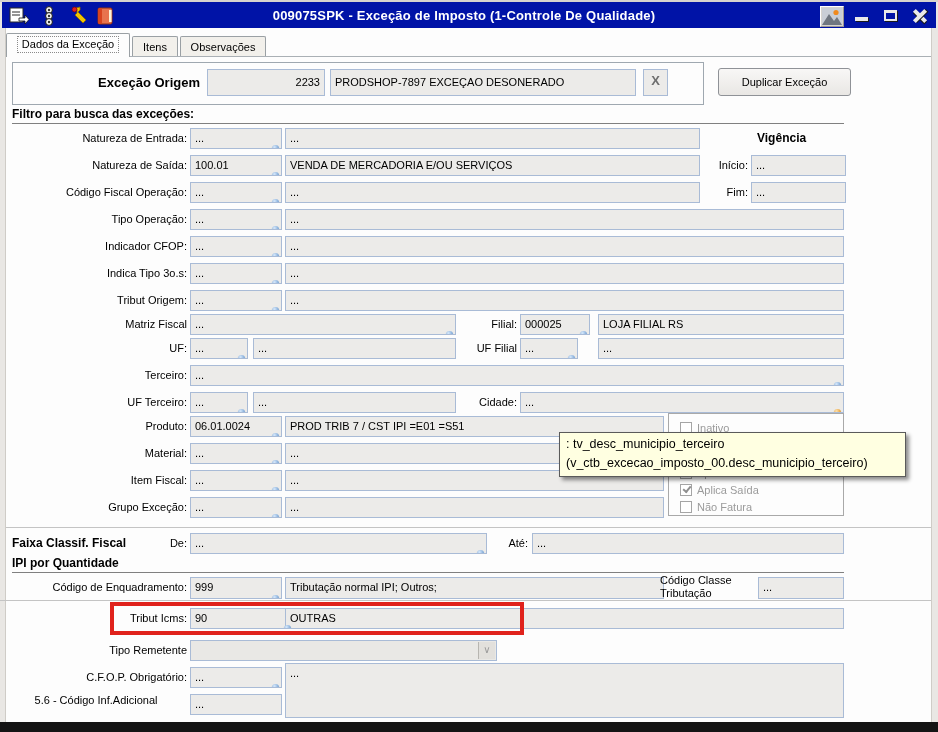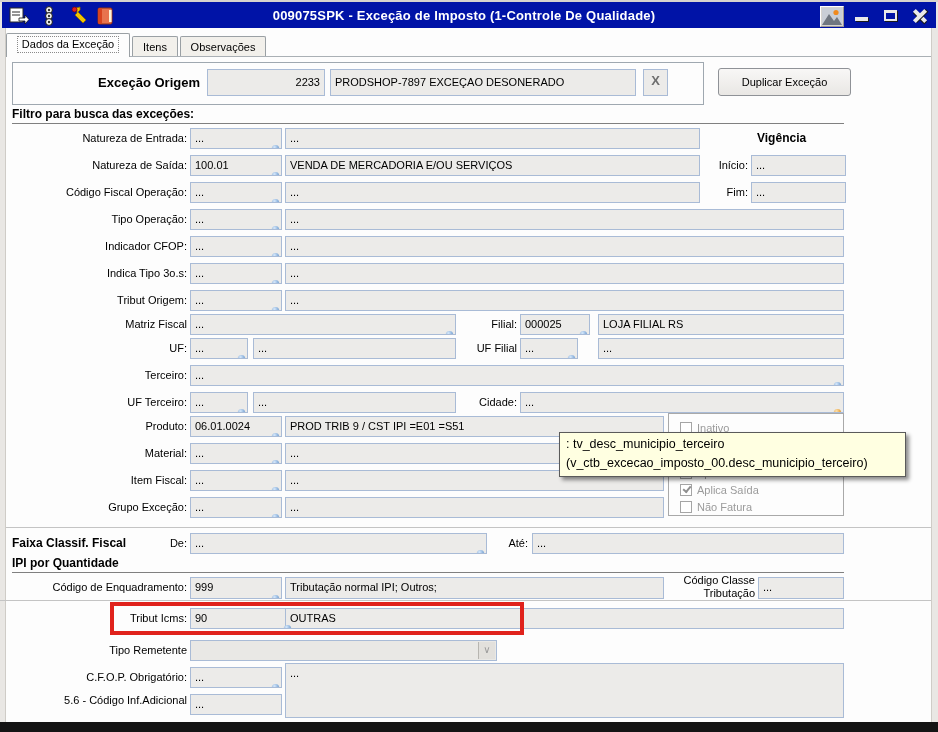--- a/index.html
+++ b/index.html
@@ -192,21 +192,21 @@
   <div class="fld dot" style="left:190px;top:365px;width:654px;">...</div>
 
   <div class="lbl" style="left:5px;top:392px;width:182px;">UF Terceiro:</div>
   <div class="fld dot" style="left:190px;top:392px;width:58px;">...</div>
   <div class="fld" style="left:253px;top:392px;width:203px;">...</div>
   <div class="lbl" style="left:460px;top:392px;width:57px;">Cidade:</div>
   <div class="fld dot dot-orange" style="left:520px;top:392px;width:324px;">...</div>
 
   <div class="lbl" style="left:5px;top:416px;width:182px;">Produto:</div>
   <div class="fld dot" style="left:190px;top:416px;width:92px;">06.01.0024</div>
-  <div class="fld" style="left:285px;top:416px;width:379px;">PROD TRIB 9 / CST IPI =E01 =S51</div>
+  <div class="fld" style="left:285px;top:416px;width:379px;">PROD TRIB 7 / CST IPI =E01 =S51</div>
 
   <div class="lbl" style="left:5px;top:443px;width:182px;">Material:</div>
   <div class="fld dot" style="left:190px;top:443px;width:92px;">...</div>
   <div class="fld" style="left:285px;top:443px;width:379px;">...</div>
 
   <div class="lbl" style="left:5px;top:470px;width:182px;">Item Fiscal:</div>
   <div class="fld dot" style="left:190px;top:470px;width:92px;">...</div>
   <div class="fld" style="left:285px;top:470px;width:379px;">...</div>
 
   <div class="lbl" style="left:5px;top:497px;width:182px;">Grupo Exceção:</div>
@@ -236,21 +236,21 @@
   <div class="lbl" style="left:140px;top:533px;width:47px;">De:</div>
   <div class="fld dot" style="left:190px;top:533px;width:297px;">...</div>
   <div class="lbl" style="left:495px;top:533px;width:33px;">Até:</div>
   <div class="fld" style="left:532px;top:533px;width:312px;">...</div>
 
   <div class="sect" style="left:12px;top:556px;width:832px;">IPI por Quantidade</div>
 
   <div class="lbl" style="left:5px;top:577px;width:182px;">Código de Enquadramento:</div>
   <div class="fld dot" style="left:190px;top:577px;width:92px;height:22px;">999</div>
   <div class="fld" style="left:285px;top:577px;width:379px;height:22px;">Tributação normal IPI; Outros;</div>
-  <div style="position:absolute;left:660px;top:574px;width:95px;text-align:right;line-height:13px;">
+  <div style="position:absolute;left:660px;top:574px;width:95px;text-align:left;line-height:13px;">
     <span>Código Classe</span><br>
     <span>Tributação</span>
   </div>
   <div class="fld" style="left:758px;top:577px;width:86px;height:22px;">...</div>
 
   <div class="hline" style="left:0px;top:600px;width:931px;"></div>
 
   <div class="lbl" style="left:5px;top:608px;width:182px;">Tribut Icms:</div>
   <div class="fld dot" style="left:190px;top:608px;width:104px;">90</div>
   <div class="fld" style="left:285px;top:608px;width:559px;">OUTRAS</div>
@@ -259,21 +259,21 @@
   <div class="lbl" style="left:5px;top:640px;width:182px;">Tipo Remetente</div>
   <div class="dd" style="left:190px;top:640px;width:307px;">
     <span></span>
     <span class="arrowbox">∨</span>
   </div>
 
   <div class="lbl" style="left:5px;top:667px;width:182px;">C.F.O.P. Obrigatório:</div>
   <div class="fld dot" style="left:190px;top:667px;width:92px;">...</div>
   <div class="fld" style="left:285px;top:663px;width:559px;height:55px;white-space:normal;">...</div>
 
-  <div class="lbl" style="left:5px;top:690px;width:182px;">5.6 - Código Inf.Adicional</div>
+  <div class="lbl" style="left:5px;top:690px;width:182px;text-align:center;">5.6 - Código Inf.Adicional</div>
   <div class="fld" style="left:190px;top:694px;width:92px;">...</div>
 
   <div class="tooltip">
     <div>: tv_desc_municipio_terceiro</div>
     <div>(v_ctb_excecao_imposto_00.desc_municipio_terceiro)</div>
   </div>
 
 </div>
 
 </body></html>

